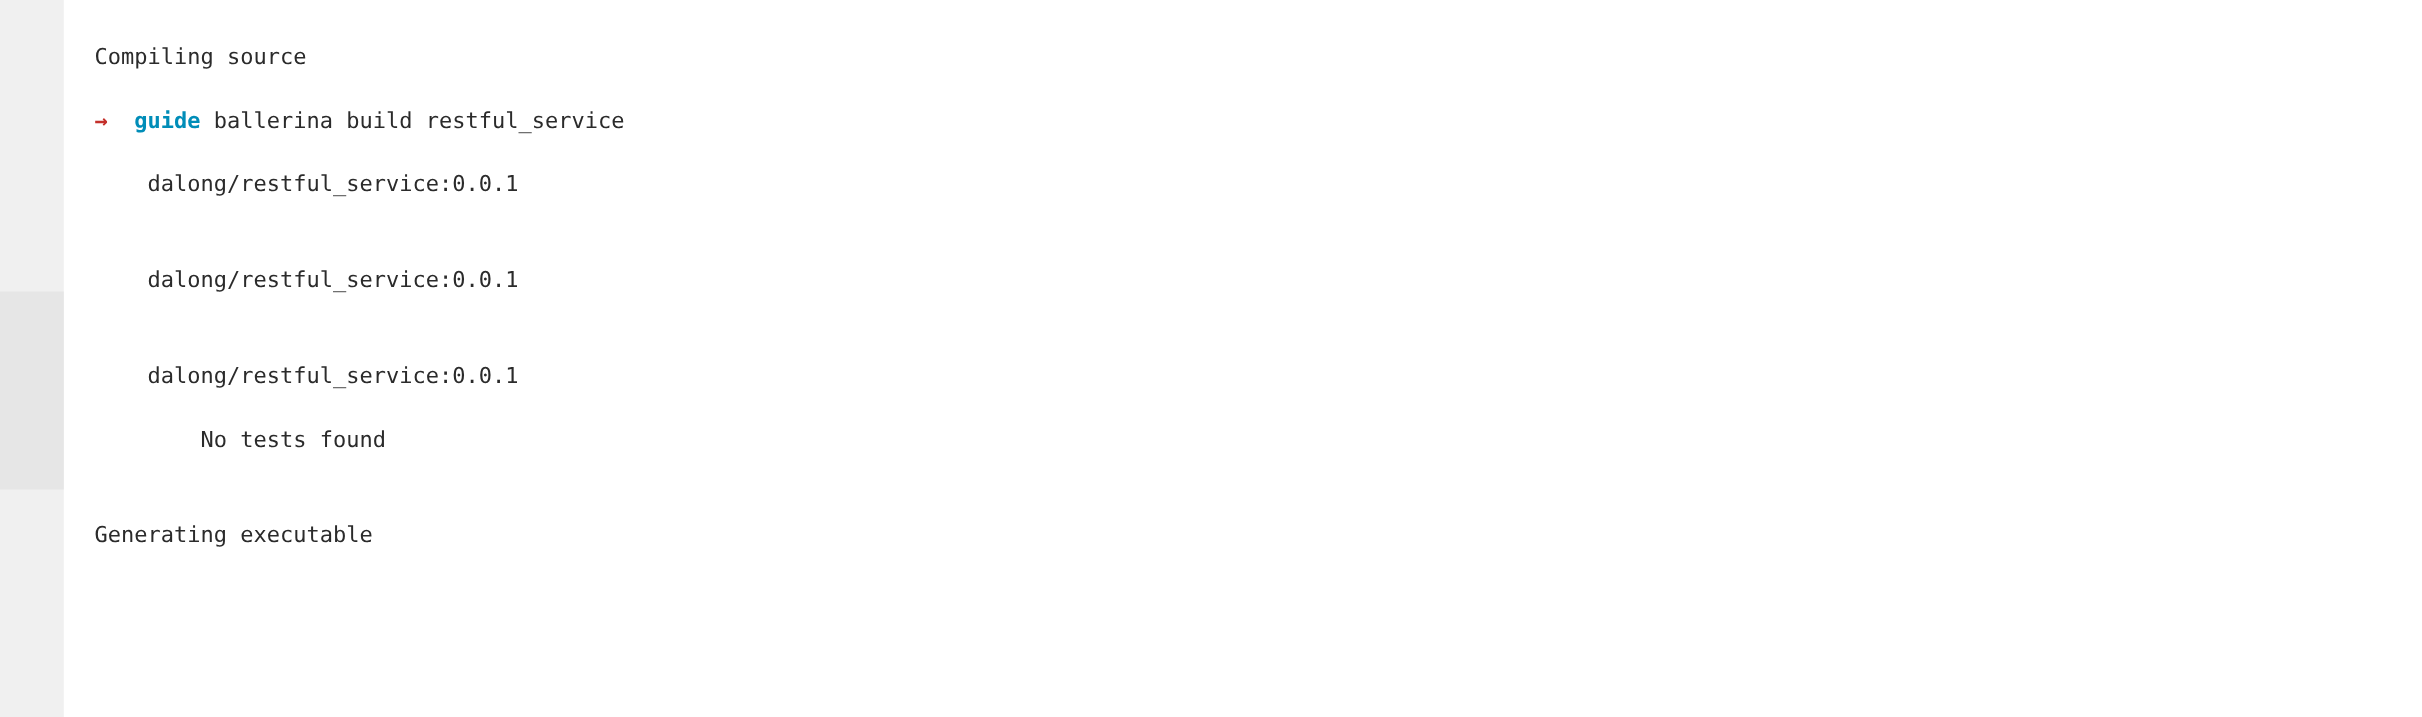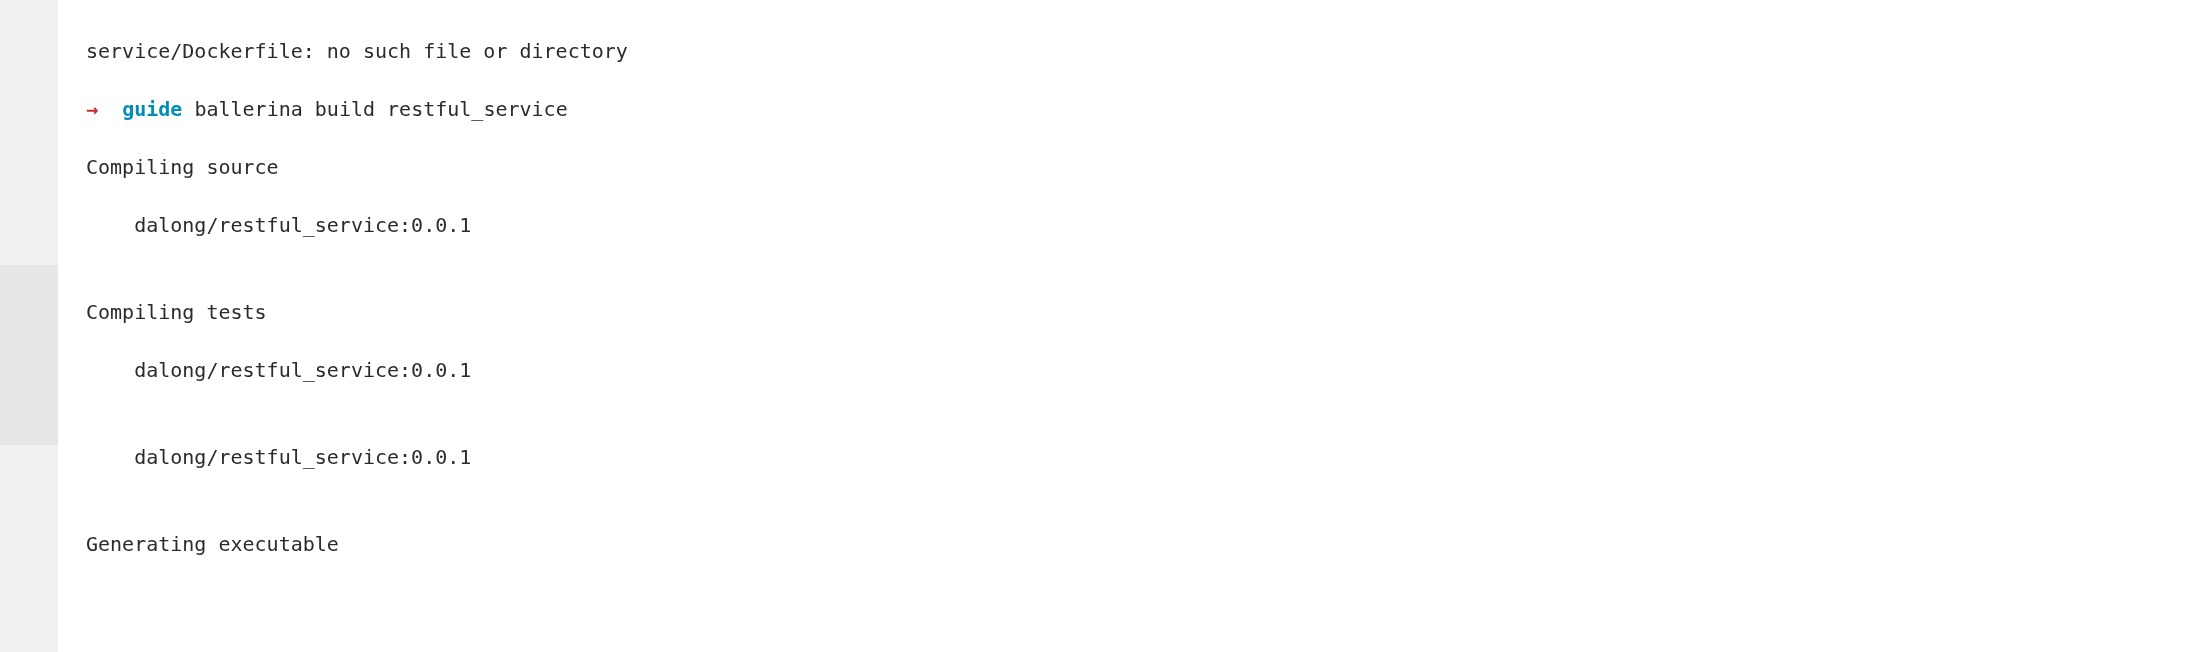--- a/index.html
+++ b/index.html
@@ -47,29 +47,28 @@
     }
   </style>
 </head>
 <body>
 
 <div class="gutter">
   <div class="gutter-inner"></div>
 </div>
 
 <div class="terminal">
-<span class="line">service/Dockerfile: no such file or directory</span>
+<span class="line">Compiling source</span>
 <span class="line"><span class="prompt-arrow">→</span>  <span class="prompt-path">guide</span> <span>ballerina build restful_service</span></span>
-<span class="line">Compiling source</span>
-<span class="line">    dalong/restful_service:0.0.1</span>
-<span class="line"></span>
-<span class="line">Compiling tests</span>
 <span class="line">    dalong/restful_service:0.0.1</span>
 <span class="line"></span>
 <span class="line">    dalong/restful_service:0.0.1</span>
+<span class="line"></span>
+<span class="line">    dalong/restful_service:0.0.1</span>
+<span class="line">        No tests found</span>
 <span class="line"></span>
 <span class="line">Generating executable</span>
 
 
 <span class="line"></span>
 
 
 <span class="line"></span>
 </div>
 

